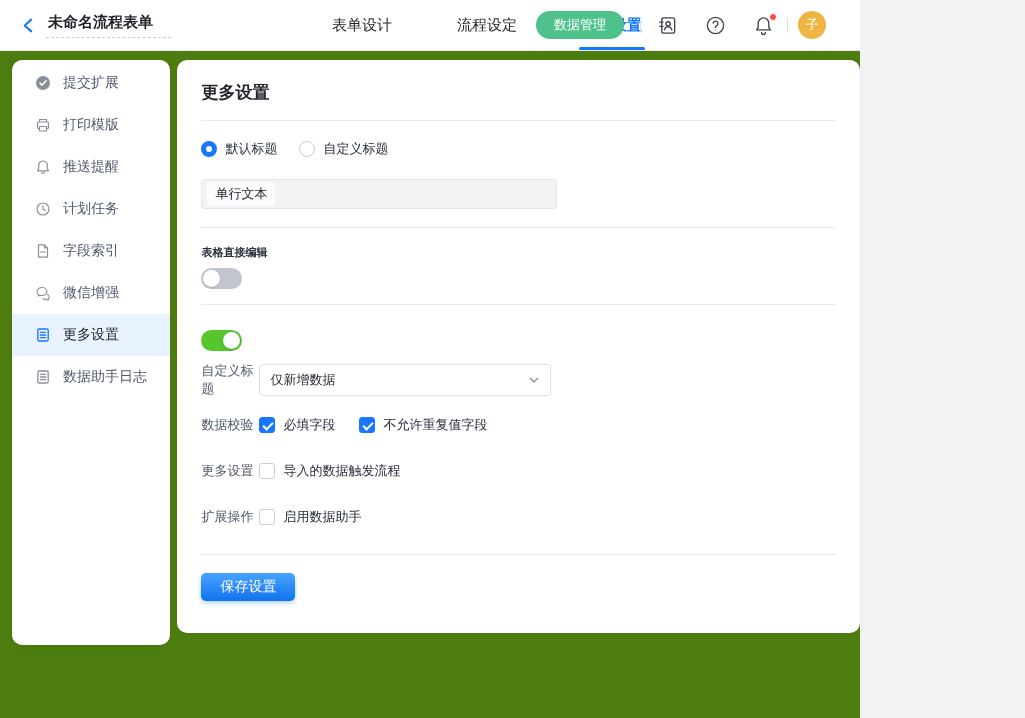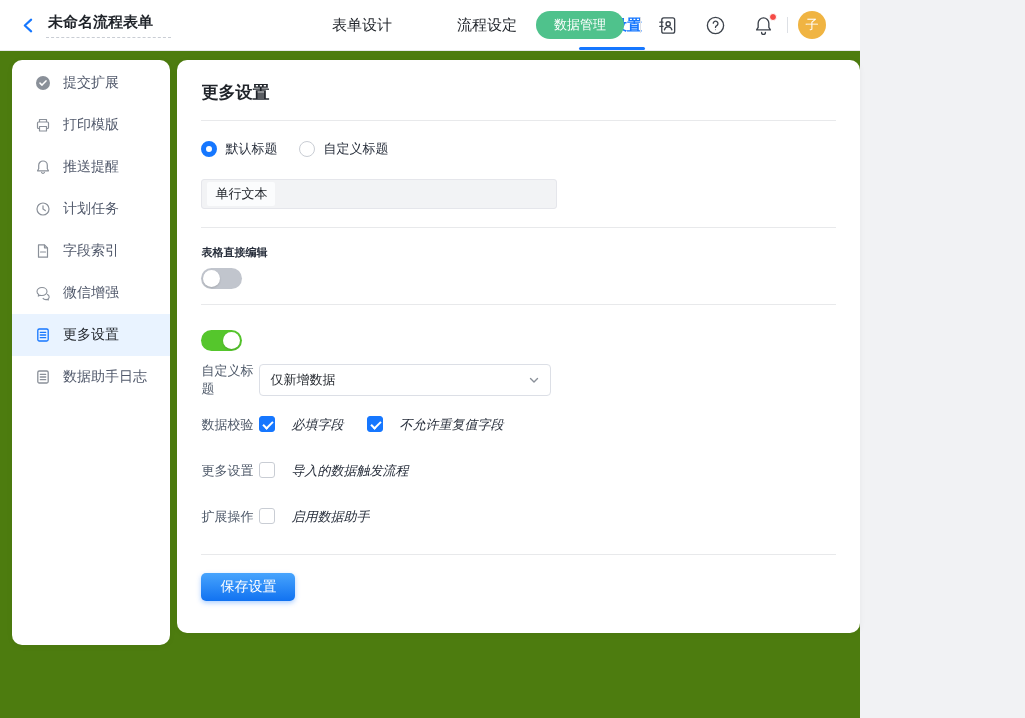--- a/index.html
+++ b/index.html
@@ -57,21 +57,21 @@
   .toggle.on .knob { right:2px; }
   .sec-batch { padding:17px 0 28px; }
   .form-row { display:flex; align-items:center; }
   .row-import { margin-top:11px; }
   .row-validate { margin-top:18px; }
   .row-trigger { margin-top:28px; }
   .row-extend { margin-top:28px; }
   .frow-label { width:52px; margin-right:6px; font-size:13px; color:#4e5969; flex:0 0 auto; }
   .select { width:292px; height:32px; border:1px solid #dcdfe6; border-radius:4px; background:#fff; display:flex; align-items:center; justify-content:space-between; padding:0 10px; cursor:pointer; }
   .select-value { font-size:13px; color:#1f2329; }
-  .check-item { display:flex; align-items:flex-start; gap:16px; cursor:pointer;font-style:italic; }
+  .check-item { display:flex; align-items:center; gap:8px; cursor:pointer; }
   .check-item + .check-item { margin-left:24px; }
   .checkbox { width:16px; height:16px; border-radius:3px; border:1px solid #c9cdd4; background:#fff; position:relative; flex:0 0 auto; }
   .checkbox.checked { background:#1677ff; border-color:#1677ff; }
   .checkbox.checked::after { content:""; position:absolute; left:3px; top:4px; width:8px; height:4px; border-left:2px solid #fff; border-bottom:2px solid #fff; transform:rotate(-45deg); }
   .save-row { padding-top:18px; }
   .save-btn { width:94px; height:28px; border:none; border-radius:5px; background:linear-gradient(180deg,#47a4fd 0%,#1172f1 100%); color:#fff; font-size:14px; font-family:inherit; cursor:pointer; box-shadow:0 2px 5px rgba(22,119,255,.35); }
 </style>
 </head>
 <body>
 

